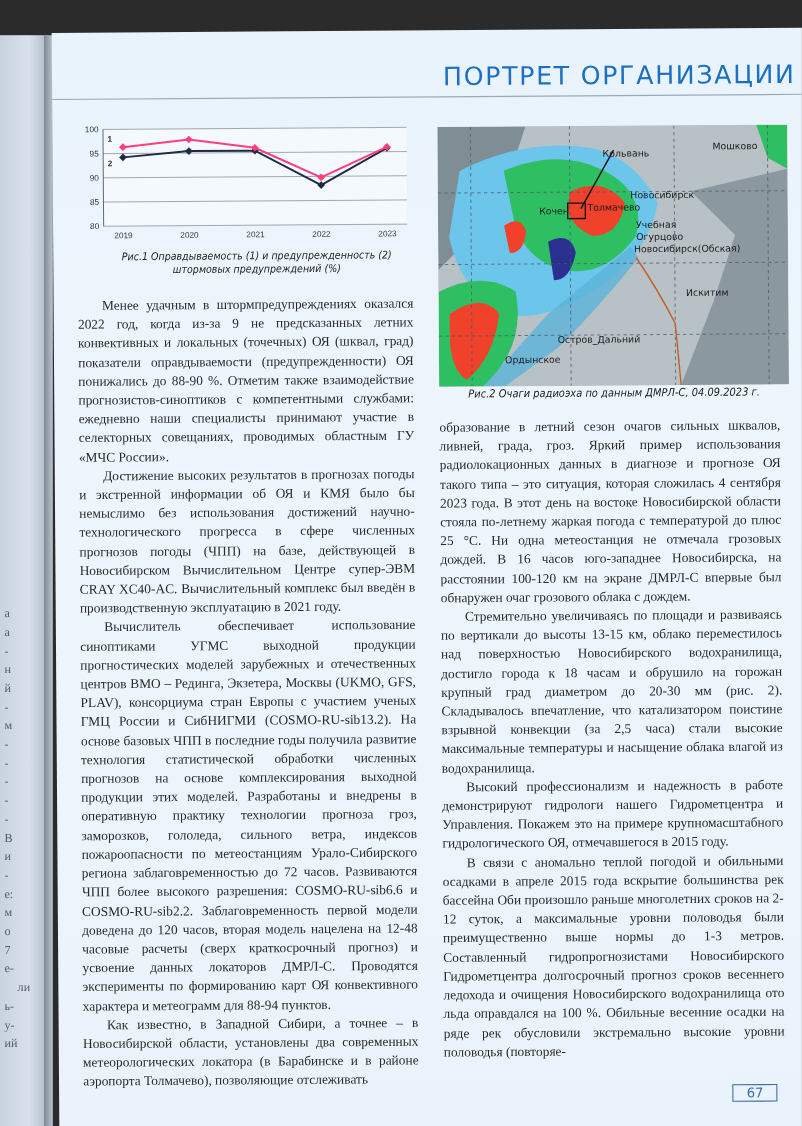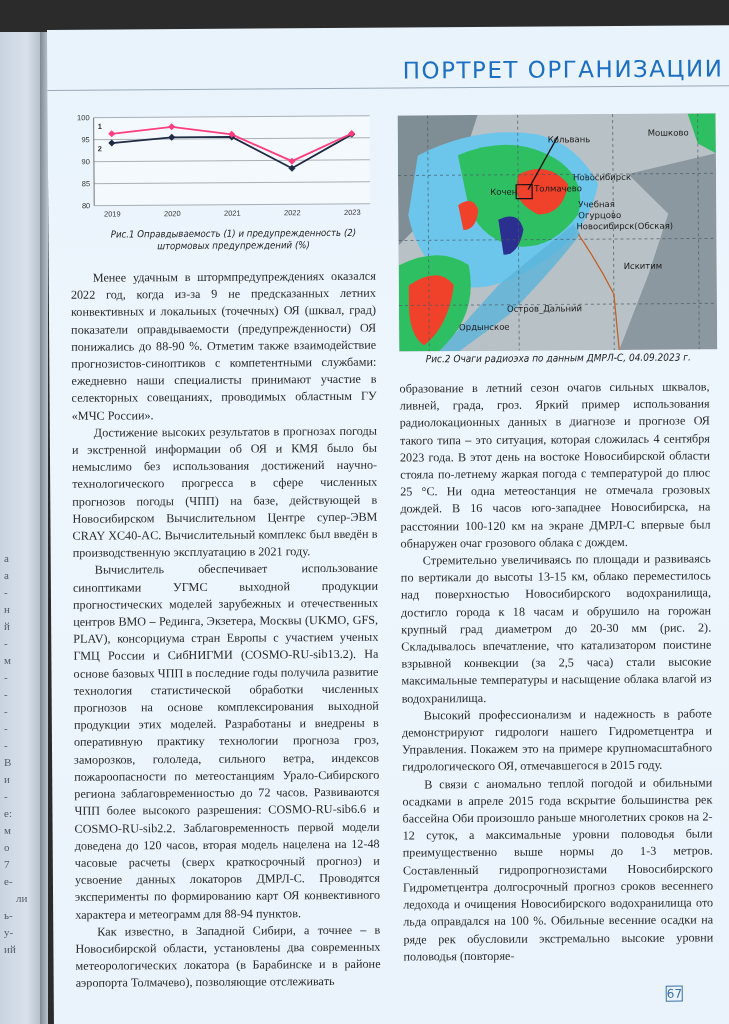--- a/index.html
+++ b/index.html
@@ -46,21 +46,21 @@
   }
   .map svg text { font-family:"DejaVu Sans", sans-serif; font-size:8.5px; fill:#1a1a1a; }
   .col {
     position:absolute; font-size:12.2px; line-height:17.2px; color:#2a2a2a;
     text-align:justify; hyphens:none;
   }
   .col p { margin:0; text-indent:22px; }
   .col p.noindent { text-indent:0; }
   .page-num {
     position:absolute; left:612px; top:960px; border:1px solid #3b6fa8;
-    padding:0 0; font-family:"DejaVu Sans", sans-serif; font-size:12px; color:#3b6fa8;
+    padding:0 12px; font-family:"DejaVu Sans", sans-serif; font-size:12px; color:#3b6fa8;
   }
 </style>
 </head>
 <body>
 
 <div class="left-page" id="leftPage">
     <span class="frag" style="left: 4px; top: 520px;">а</span>
     <span class="frag" style="left: 4px; top: 537px;">а</span>
     <span class="frag" style="left: 4px; top: 554px;">-</span>
     <span class="frag" style="left: 4px; top: 571px;">н</span>

